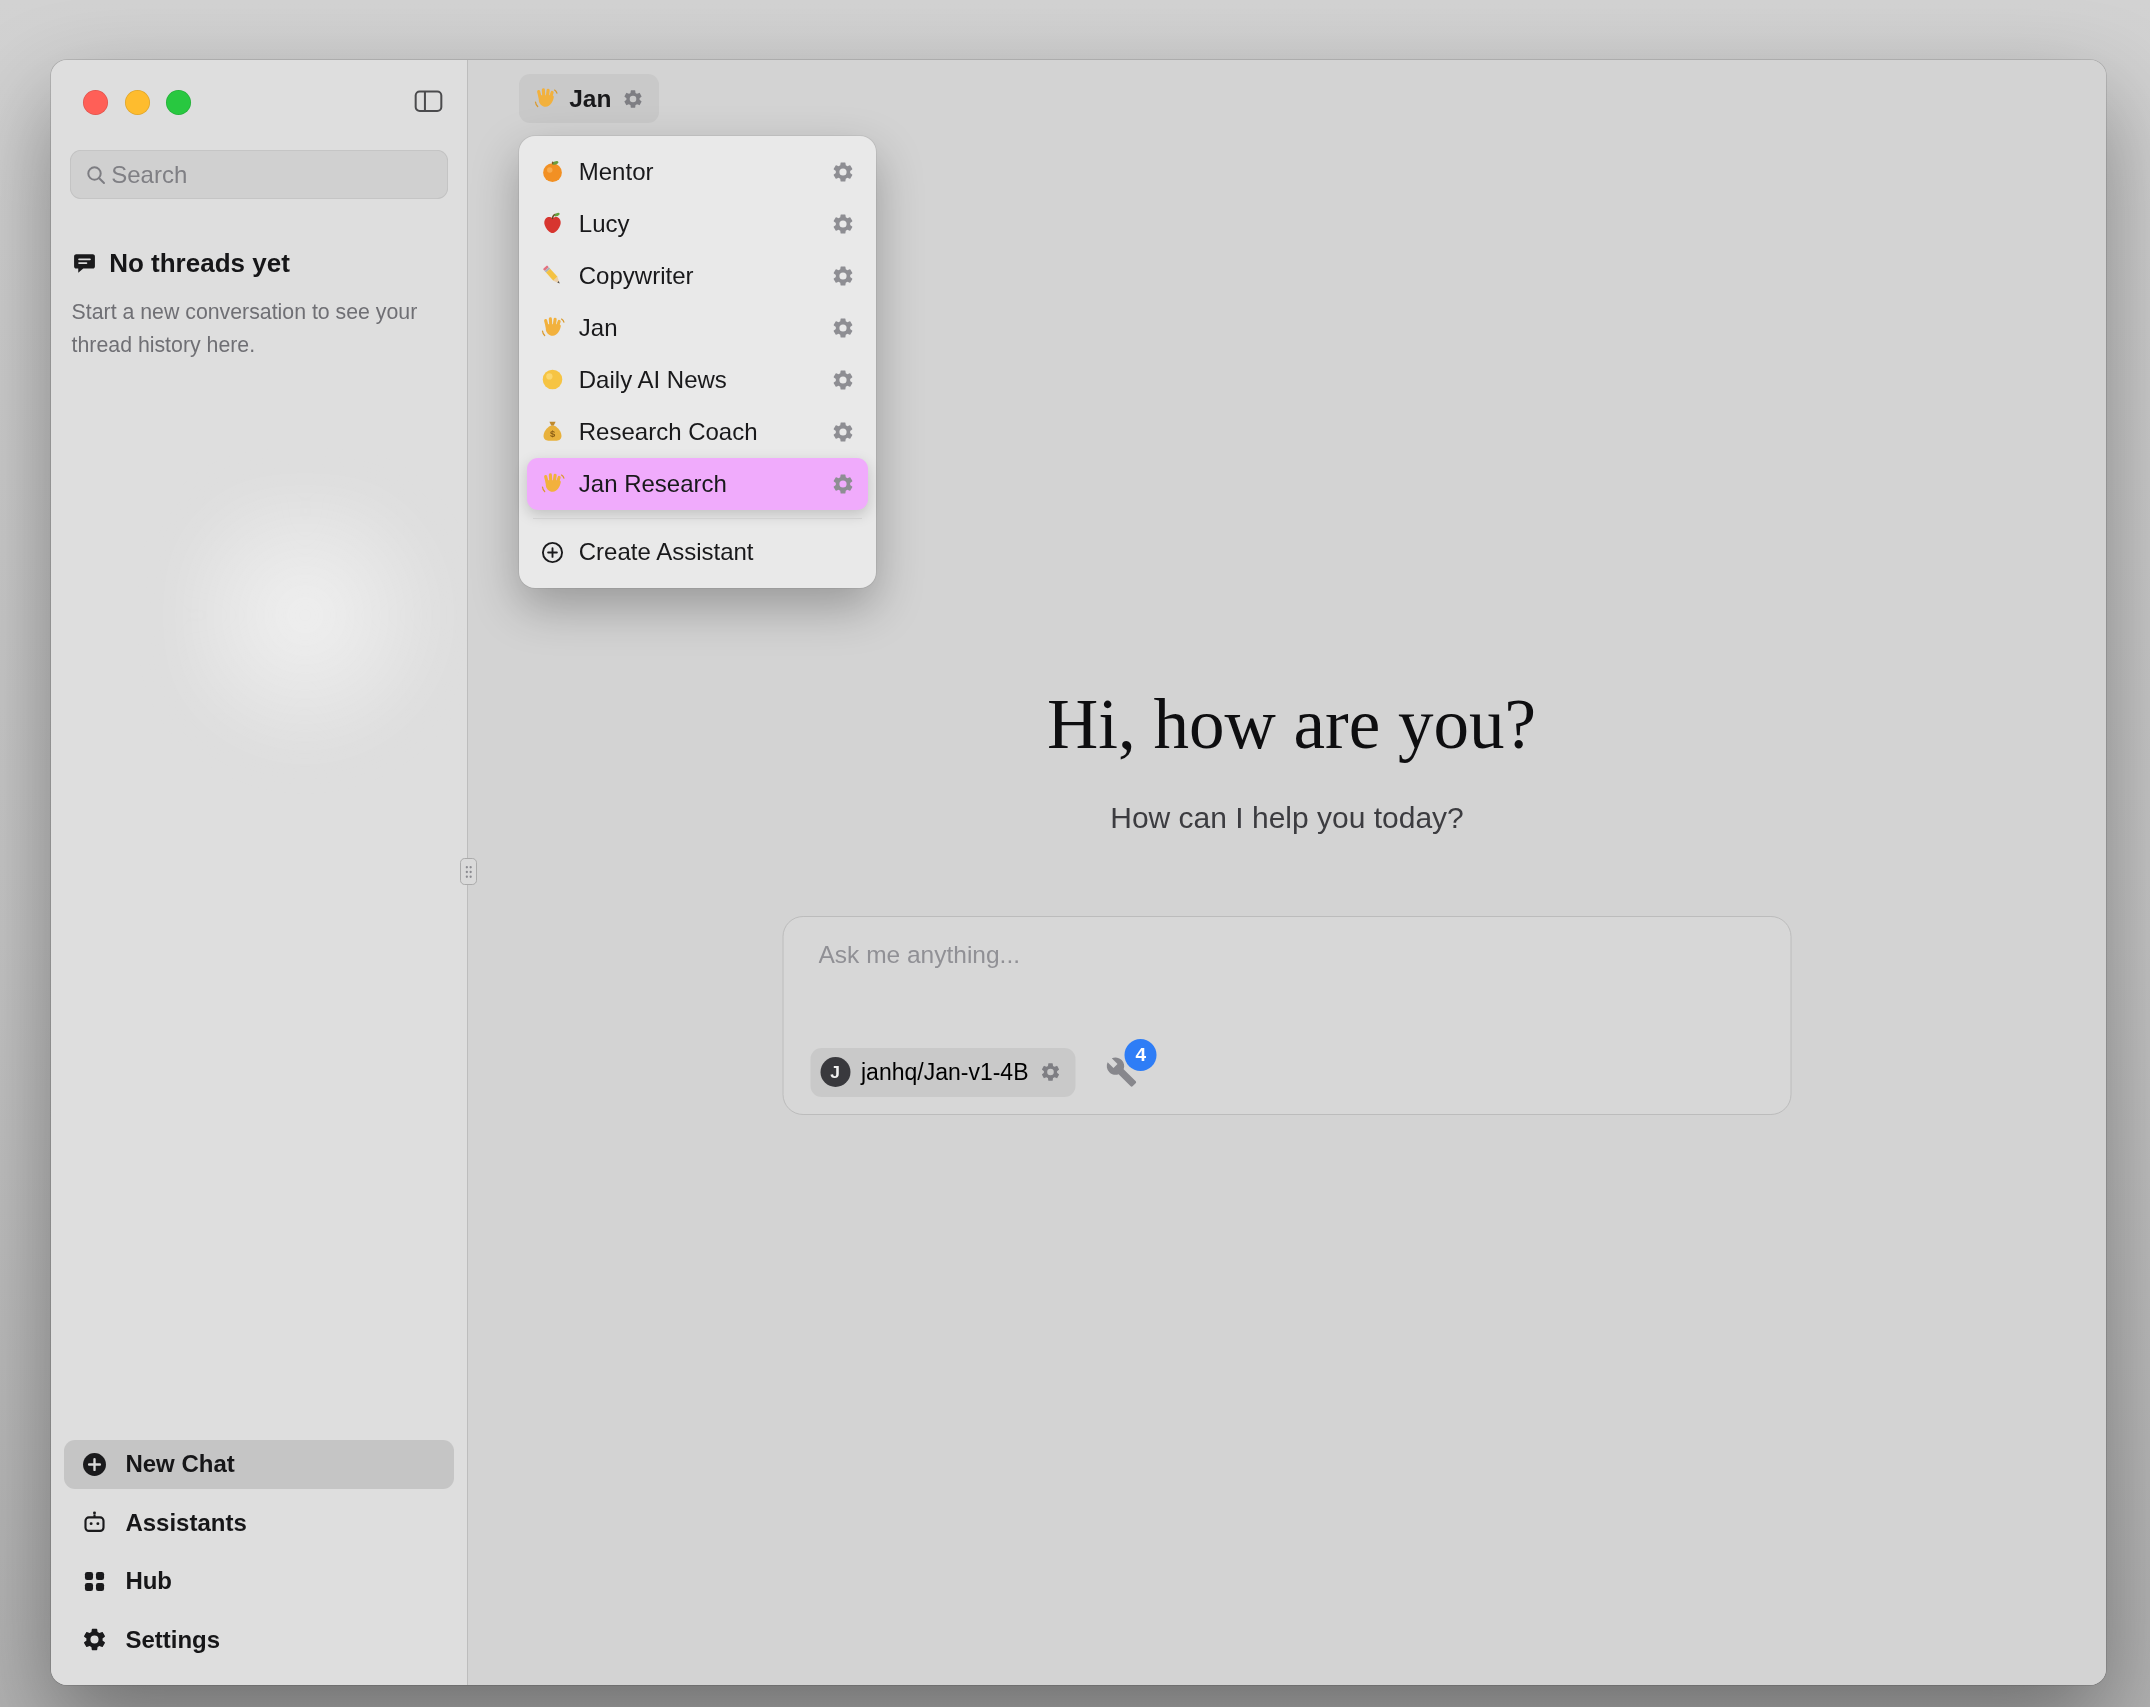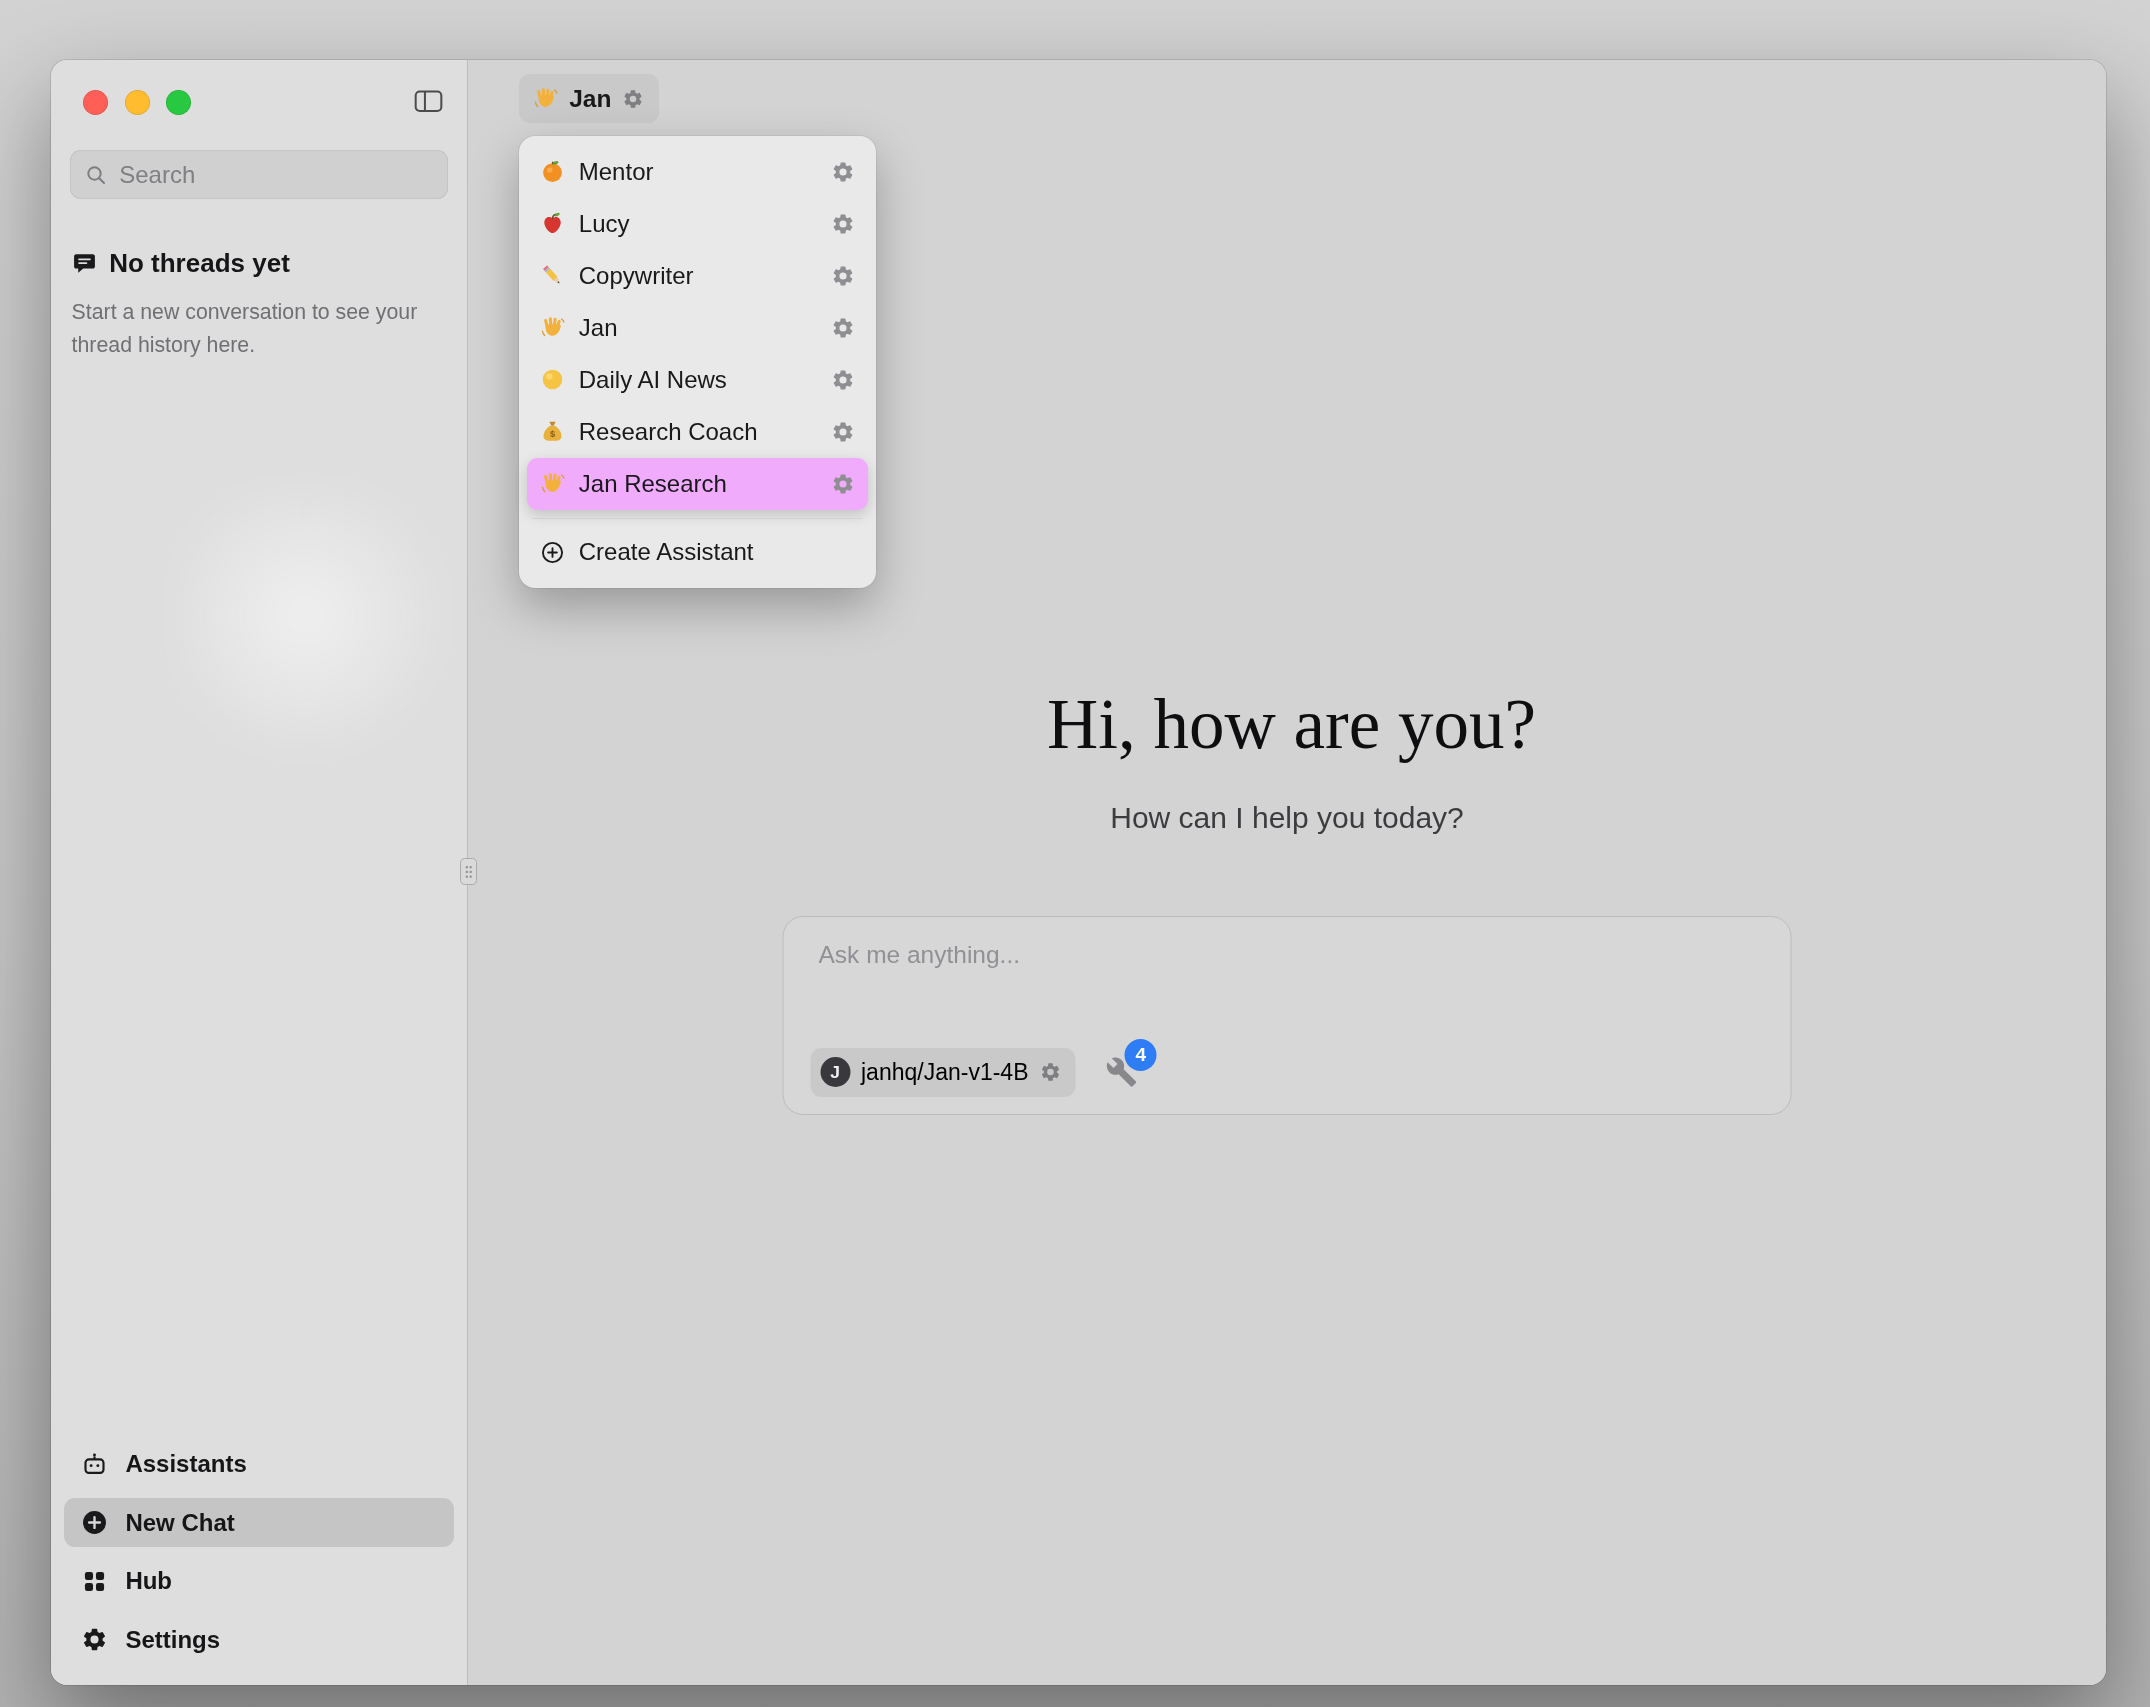--- a/index.html
+++ b/index.html
@@ -30,21 +30,21 @@
   .light { width:25px; height:25px; border-radius:50%; box-shadow:inset 0 0 0 0.8px rgba(0,0,0,.12); cursor:default; }
   .light.close { background:var(--traffic-close,#ff5f57); }
   .light.min   { background:var(--traffic-min,#febc2e); }
   .light.zoom  { background:var(--traffic-zoom,#28c840); }
   .icon-btn.toggle {
     position:absolute; right:22px; top:27px; width:33px; height:28.5px;
     background:none; border:none; color:#4b4b4d; cursor:pointer;
   }
   .search-wrap {
     margin:11px 19px 0 19px; height:49px; background:#d0d0d0;
-    border-radius:11px; display:flex; align-items:center; gap:11px;
+    border-radius:11px; display:flex; align-items:center; gap:3px;
     padding:0 14.2px; box-shadow:inset 0 0 0 0.8px #c1c1c1;
   }
   .search-wrap .s-icon { width:24px; height:24px; color:#7d7d82; flex:0 0 auto; }
   .search-wrap input {
     flex:1; background:transparent; border:none; outline:none;
     font:400 24px "Liberation Sans","DejaVu Sans",sans-serif; color:#3c3c40;
   }
   .search-wrap input::placeholder { color:#7f7f84; }
 
   .empty { margin:49px 20.6px 0 20.6px; }
@@ -187,40 +187,40 @@
             </svg>
           </span>
         <span class="empty-title">No threads yet</span>
       </div>
       <p class="empty-desc">Start a new conversation to see your thread history here.</p>
     </div>
 
     <div class="blob"></div>
 
     <nav class="bottom-nav">
+      <div class="nav-row active">
+        <span class="icon nav-icon">
+            <svg viewBox="0 0 24 24">
+              <circle cx="12" cy="12" r="10.2" fill="#1a1a1c"></circle>
+              <path d="M12 7.2v9.6M7.2 12h9.6" stroke="#d9d9d9" stroke-width="2.1" stroke-linecap="round"></path>
+            </svg>
+          </span>
+        <span>New Chat</span>
+      </div>
       <div class="nav-row">
         <span class="icon nav-icon">
             <svg viewBox="0 0 24 24" fill="none" stroke="currentColor" stroke-width="1.9">
               <rect x="4" y="7.5" width="16" height="12" rx="3"></rect>
               <path d="M12 7.5V4.8"></path>
               <circle cx="12" cy="3.6" r="1.3" fill="currentColor" stroke="none"></circle>
               <circle cx="9" cy="13" r="1.3" fill="currentColor" stroke="none"></circle>
               <circle cx="15" cy="13" r="1.3" fill="currentColor" stroke="none"></circle>
             </svg>
           </span>
         <span>Assistants</span>
-      </div>
-      <div class="nav-row active">
-        <span class="icon nav-icon">
-            <svg viewBox="0 0 24 24">
-              <circle cx="12" cy="12" r="10.2" fill="#1a1a1c"></circle>
-              <path d="M12 7.2v9.6M7.2 12h9.6" stroke="#d9d9d9" stroke-width="2.1" stroke-linecap="round"></path>
-            </svg>
-          </span>
-        <span>New Chat</span>
       </div>
       <div class="nav-row">
         <span class="icon nav-icon">
             <svg viewBox="0 0 24 24" fill="currentColor">
               <rect x="3.5" y="3.5" width="7.2" height="7.2" rx="2"></rect>
               <rect x="13.3" y="3.5" width="7.2" height="7.2" rx="2"></rect>
               <rect x="3.5" y="13.3" width="7.2" height="7.2" rx="2"></rect>
               <rect x="13.3" y="13.3" width="7.2" height="7.2" rx="2"></rect>
             </svg>
           </span>

